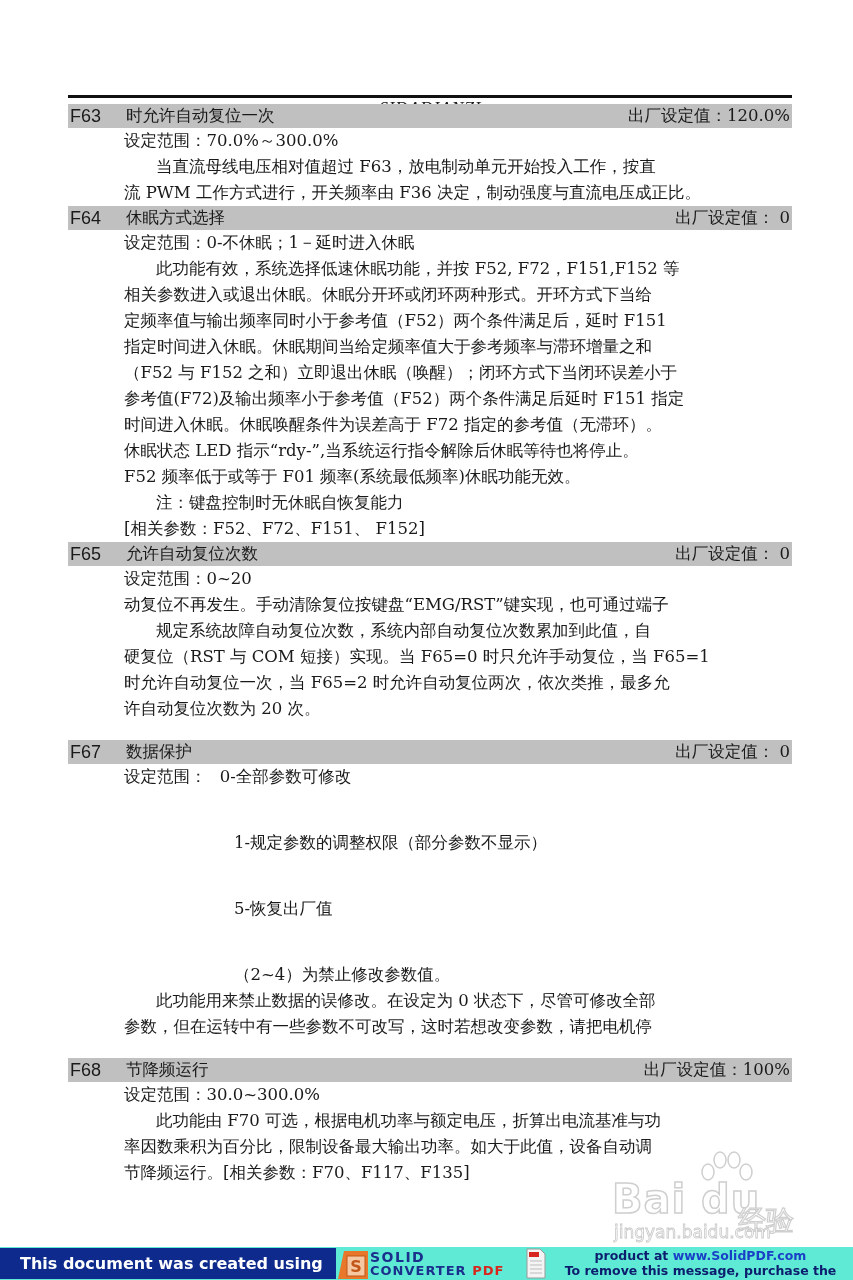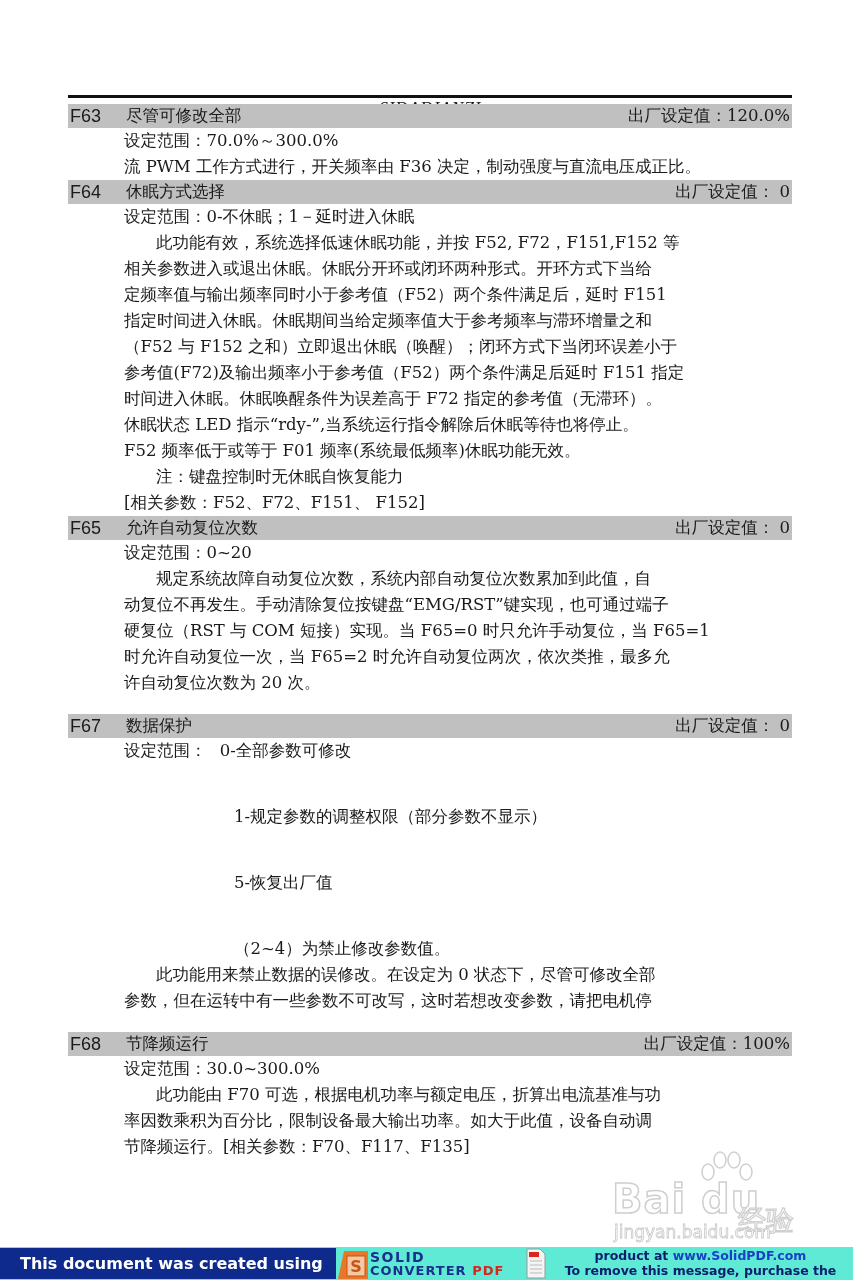--- a/index.html
+++ b/index.html
@@ -55,24 +55,25 @@
 </head>
 <body>
 
 <div class="page-header">SIDADIANZI</div>
 <div class="header-rule"></div>
 
 <div class="content">
 
   <div class="param-bar">
     <span class="param-code">F63</span>
-    <span class="param-name">尽管可修改全部</span>
+    <span class="param-name">时允许自动复位一次</span>
     <span class="param-default">出厂设定值：120.0%</span>
   </div>
   <div class="line">设定范围：70.0%～300.0%</div>
+  <div class="line indent1">当直流母线电压相对值超过 F63，放电制动单元开始投入工作，按直</div>
   <div class="line">流 PWM 工作方式进行，开关频率由 F36 决定，制动强度与直流电压成正比。</div>
 
   <div class="param-bar">
     <span class="param-code">F64</span>
     <span class="param-name">休眠方式选择</span>
     <span class="param-default">出厂设定值： 0</span>
   </div>
   <div class="line">设定范围：0-不休眠；1－延时进入休眠</div>
   <div class="line indent1">此功能有效，系统选择低速休眠功能，并按 F52, F72，F151,F152 等</div>
   <div class="line">相关参数进入或退出休眠。休眠分开环或闭环两种形式。开环方式下当给</div>
@@ -85,22 +86,22 @@
   <div class="line">F52 频率低于或等于 F01 频率(系统最低频率)休眠功能无效。</div>
   <div class="line indent-note">注：键盘控制时无休眠自恢复能力</div>
   <div class="line">[相关参数：F52、F72、F151、 F152]</div>
 
   <div class="param-bar">
     <span class="param-code">F65</span>
     <span class="param-name">允许自动复位次数</span>
     <span class="param-default">出厂设定值： 0</span>
   </div>
   <div class="line">设定范围：0~20</div>
+  <div class="line">动复位不再发生。手动清除复位按键盘“EMG/RST”键实现，也可通过端子</div>
   <div class="line indent1">规定系统故障自动复位次数，系统内部自动复位次数累加到此值，自</div>
-  <div class="line">动复位不再发生。手动清除复位按键盘“EMG/RST”键实现，也可通过端子</div>
   <div class="line">硬复位（RST 与 COM 短接）实现。当 F65=0 时只允许手动复位，当 F65=1</div>
   <div class="line">时允许自动复位一次，当 F65=2 时允许自动复位两次，依次类推，最多允</div>
   <div class="line">许自动复位次数为 20 次。</div>
   <div class="gap"></div>
 
   <div class="param-bar">
     <span class="param-code">F67</span>
     <span class="param-name">数据保护</span>
     <span class="param-default">出厂设定值： 0</span>
   </div>

